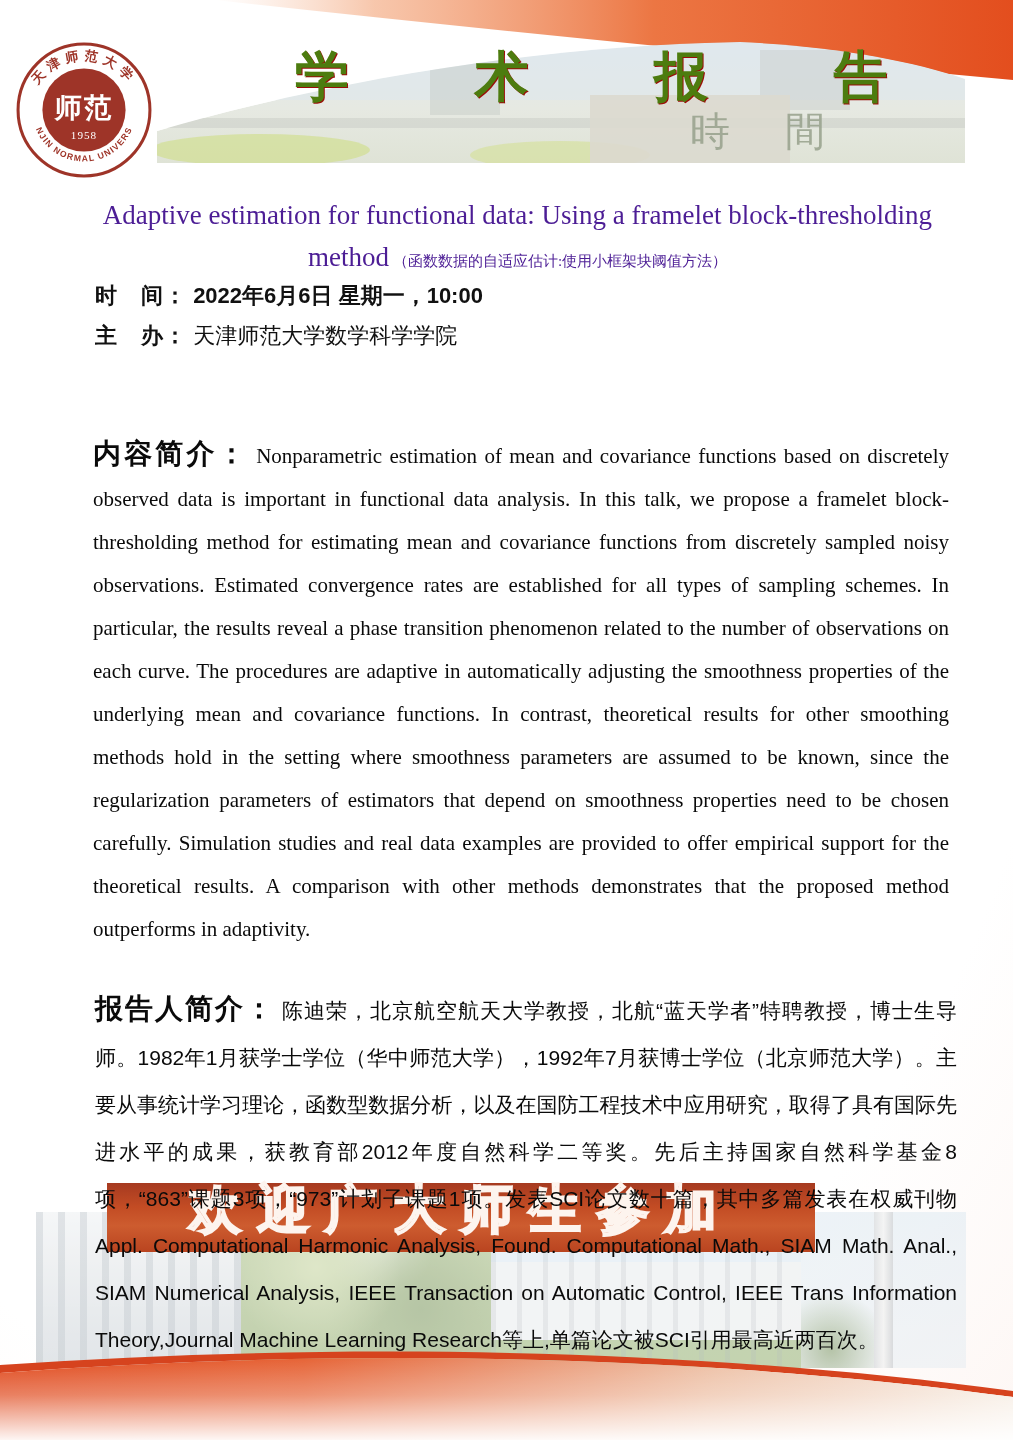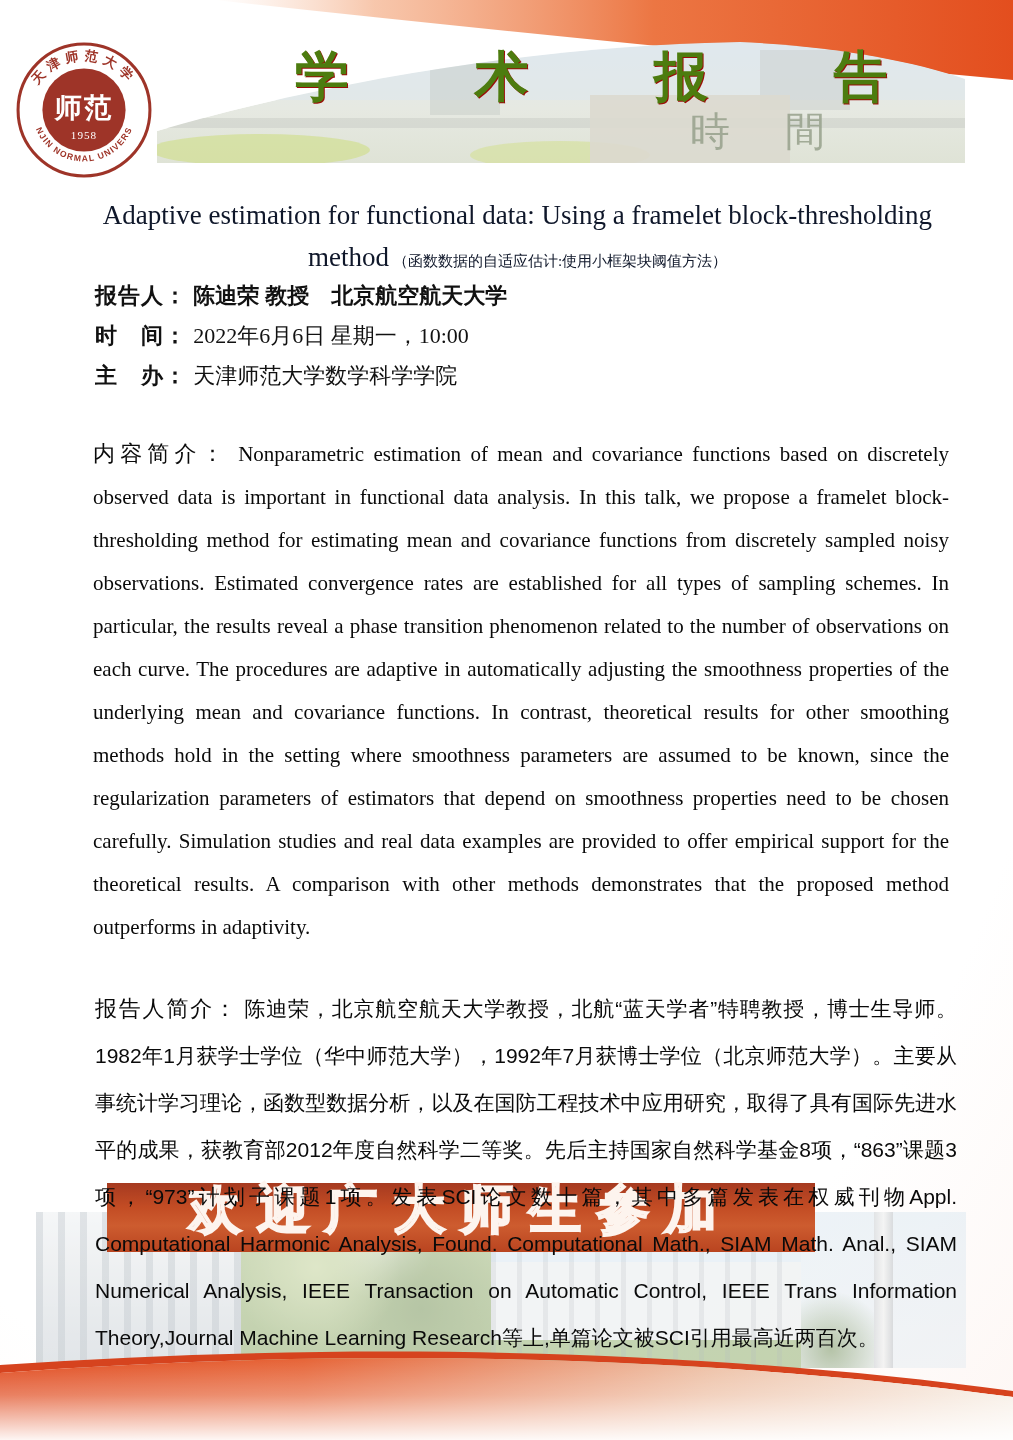--- a/index.html
+++ b/index.html
@@ -21,21 +21,21 @@
     text-shadow:1px 1px 0 #9b0c08;
     z-index:5;
     margin-left:13px;
   }
   #logo-svg{left:14px;top:40px;width:140px;height:140px;z-index:6;}
 
   
   .talk-title{
     left:95px;top:196px;width:845px;text-align:center;
     font-family:"Liberation Serif","DejaVu Serif",serif;
-    color:#0f172a;line-height:38px;
+    color:#4c1d95;line-height:38px;
   }
   .title-en{font-size:27px;}
   .title-zh{font-size:15px;}
 
   
   .info{left:95px;top:281px;width:860px;}
   .info-row{height:40px;font-size:22px;color:#111;}
   .info-label{font-weight:bold;letter-spacing:1px;}
   .info-value{font-weight:600;}
   .info-row:nth-child(2) .info-value{
@@ -46,21 +46,21 @@
 
   
   .abstract{
     left:93px;top:432px;width:856px;margin:0;
     font-family:"Liberation Serif","DejaVu Serif",serif;
     font-size:21px;line-height:43px;color:#0a0a0a;
     text-align:justify;z-index:2;
   }
   .sec-label{
     font-family:"Liberation Sans","DejaVu Sans",sans-serif;
-    font-weight:normal;font-size:22px;letter-spacing:1px;
+    font-weight:bold;font-size:28px;letter-spacing:1px;
   }
 
   
   .bio{
     left:95px;top:985px;width:862px;margin:0;
     font-size:21px;line-height:47px;color:#0a0a0a;
     text-align:justify;z-index:2;
   }
   .bio > span{position:relative;z-index:2;}
 
@@ -171,24 +171,20 @@
   <text x="69" y="98" font-size="11" fill="#ffffff" text-anchor="middle" letter-spacing="1" font-family="'Liberation Serif','DejaVu Serif',serif">1958</text>
 </svg>
 
 <div class="talk-title abs">
   <span class="title-en">Adaptive estimation for functional data: Using a framelet block-thresholding method</span>
   <span class="title-zh">（函数数据的自适应估计:使用小框架块阈值方法）</span>
 </div>
 
 <div class="info abs">
   <div class="info-row">
-    <span class="info-label">报告人：</span>
-    <span class="info-value">陈迪荣 教授　北京航空航天大学</span>
-  </div>
-  <div class="info-row">
     <span class="info-label">时　间：</span>
     <span class="info-value">2022年6月6日 星期一，10:00</span>
   </div>
   <div class="info-row">
     <span class="info-label">主　办：</span>
     <span class="info-value">天津师范大学数学科学学院</span>
   </div>
 </div>
 
 <p class="abstract abs">

